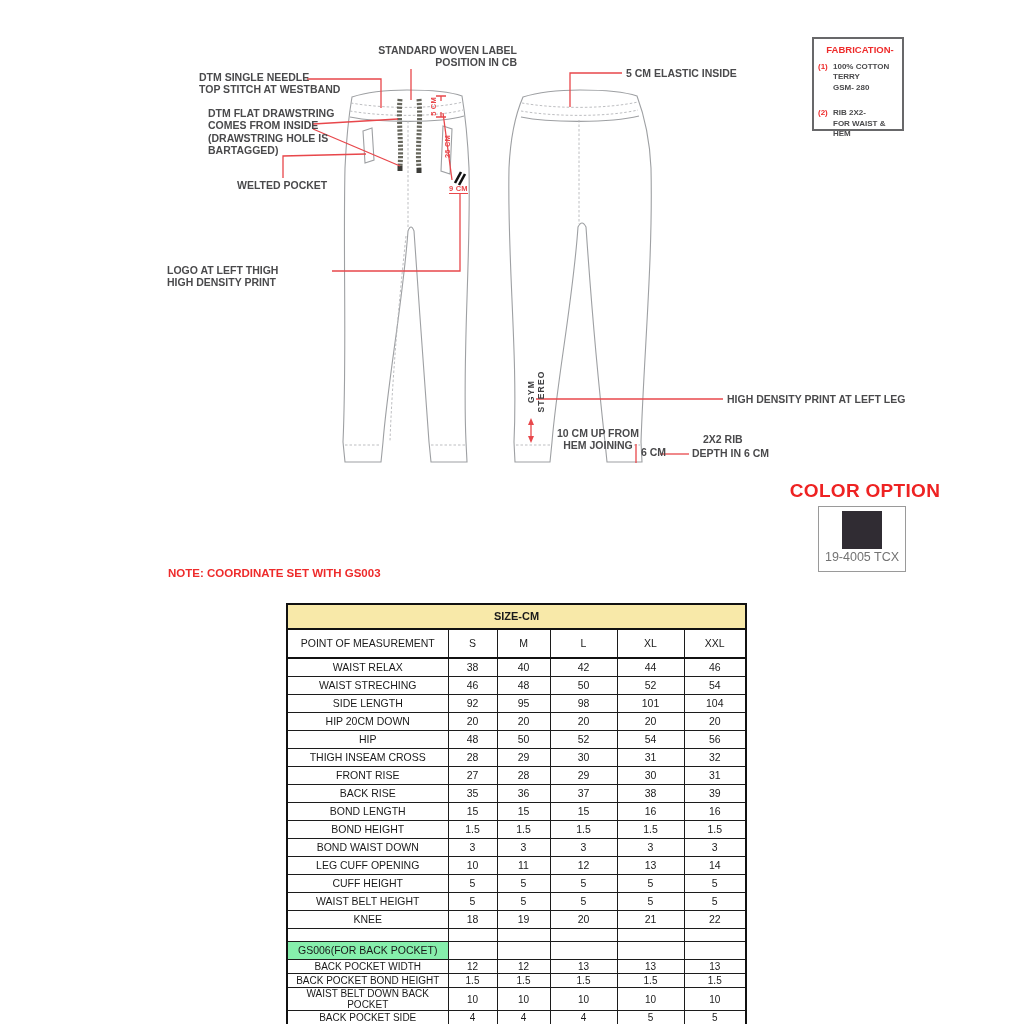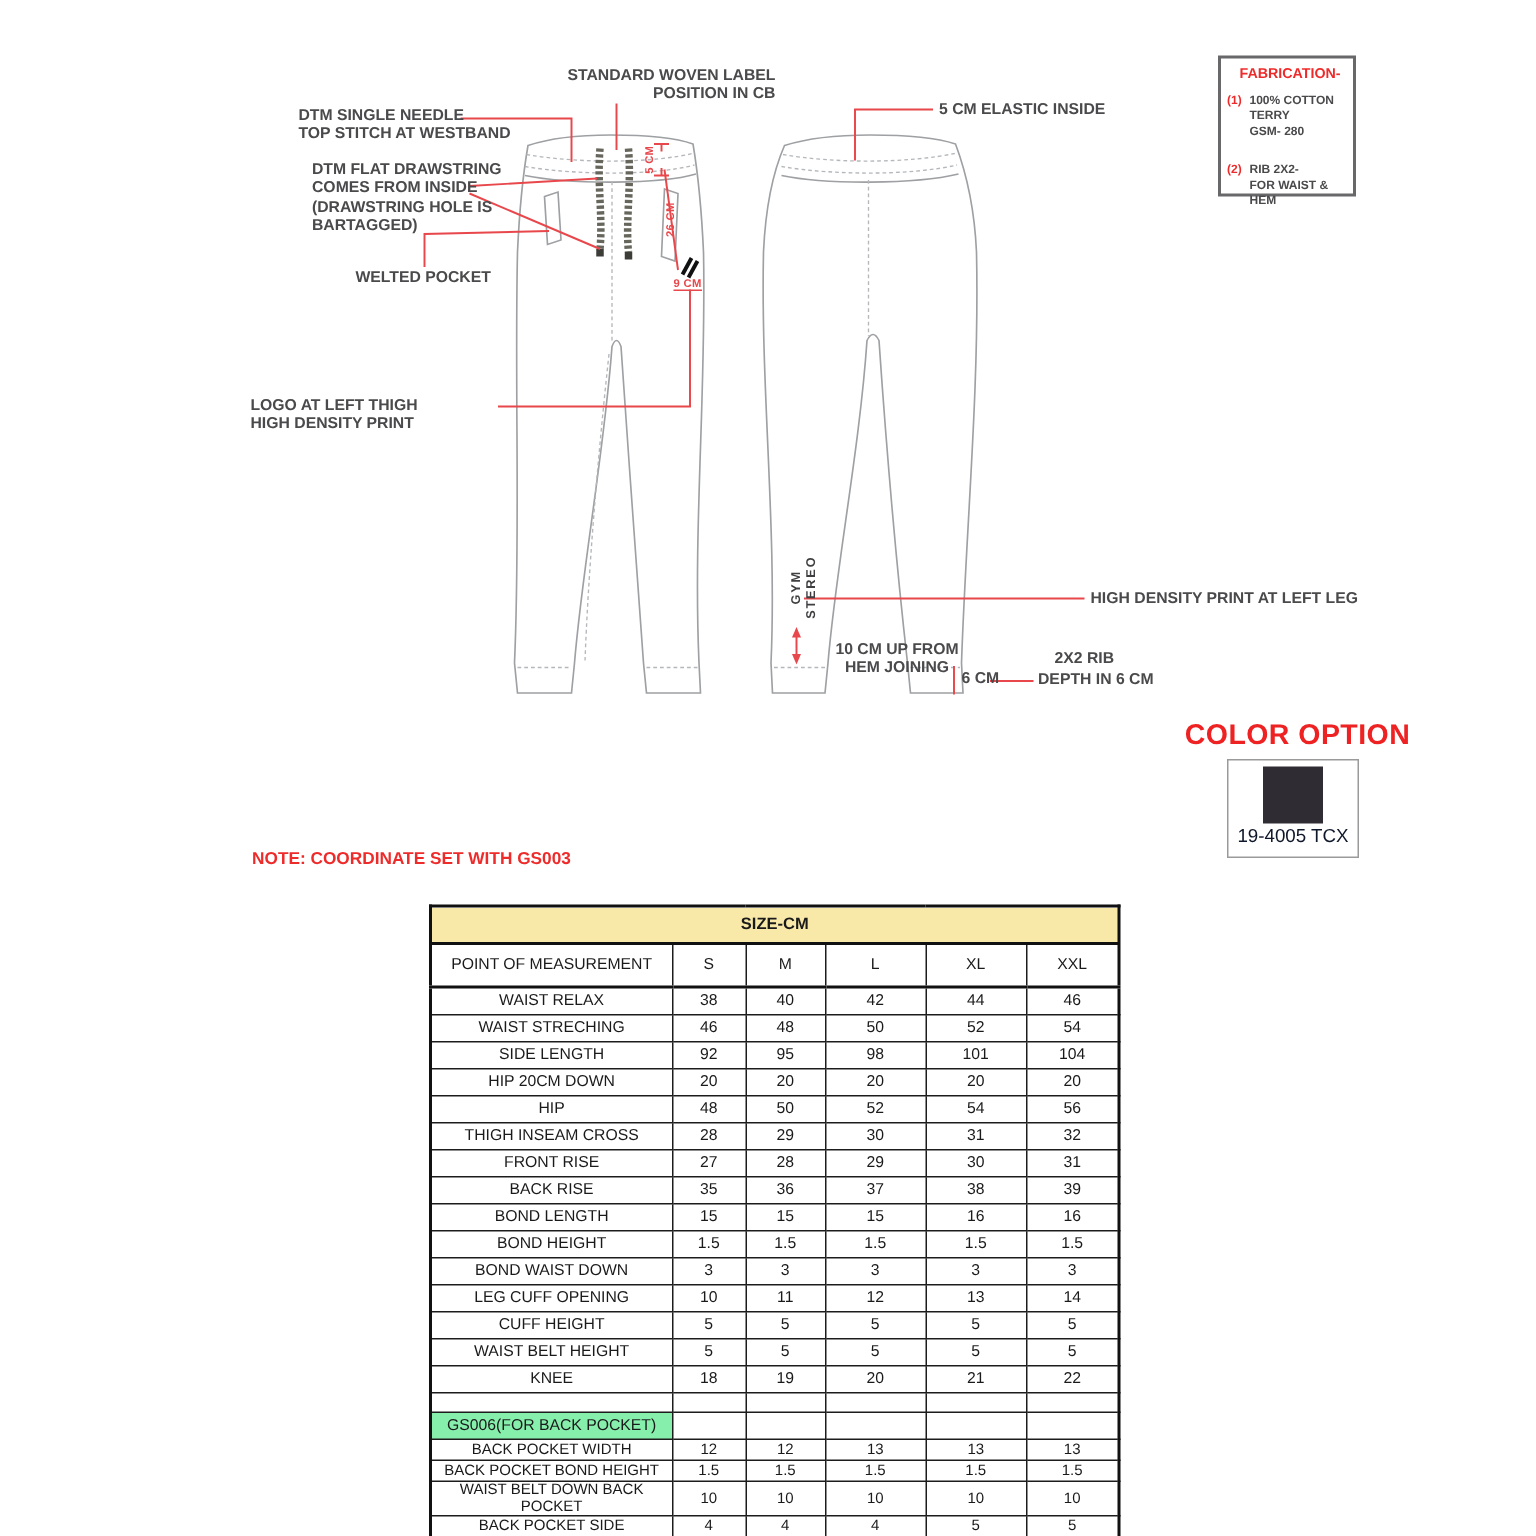--- a/index.html
+++ b/index.html
@@ -23,21 +23,21 @@
   .fab-item{display:flex;gap:2px;font-size:8px;font-weight:700;color:#4a4a4c;line-height:1.3;
        white-space:pre-line;}
   .fab-item .num{color:#ee2b2b;flex:0 0 13px;}
   .fab-item.second{margin-top:15px;}
   
   .color-title{position:absolute;left:785px;top:480px;width:160px;text-align:center;
        color:#ee2222;font-weight:700;font-size:19px;letter-spacing:.3px;}
   .swatch-box{position:absolute;left:818px;top:506px;width:88px;height:66px;
        border:1.5px solid #9a9a9a;box-sizing:border-box;text-align:center;}
   .swatch{width:40px;height:38px;margin:4px auto 1px auto;}
-  .swatch-label{font-size:12.5px;color:#0f172a;font-weight:400;}
+  .swatch-label{font-size:12.5px;color:#737373;font-weight:400;}
   .note{position:absolute;left:168px;top:531px;color:#ee2b2b;font-weight:700;font-size:11.5px;margin-top:36px;}
   
   table.size{position:absolute;left:286px;top:603px;width:459px;border-collapse:collapse;
        table-layout:fixed;font-size:10.5px;color:#1a1a1a;border:2px solid #111;}
   table.size th,table.size td{border:1.2px solid #1c1c1c;text-align:center;padding:0 2px;
        height:17px;line-height:1.1;font-weight:400;overflow:hidden;}
   tr.size-title th{height:23px;background:#f8e9a9;font-weight:700;font-size:11px;
        border-bottom:2px solid #111;}
   tr.col-head th{height:27px;border-bottom:2px solid #111;}
   tbody tr.spacer td{height:12px;}

